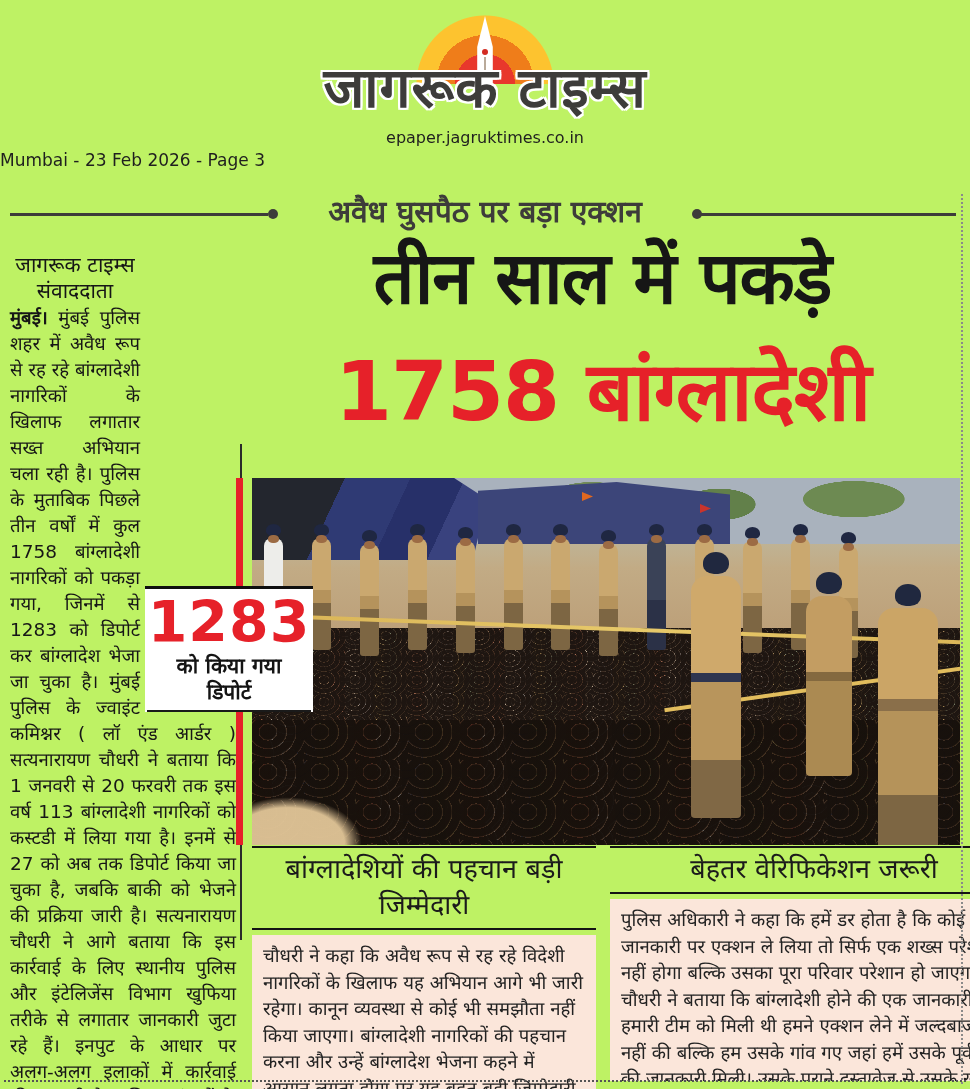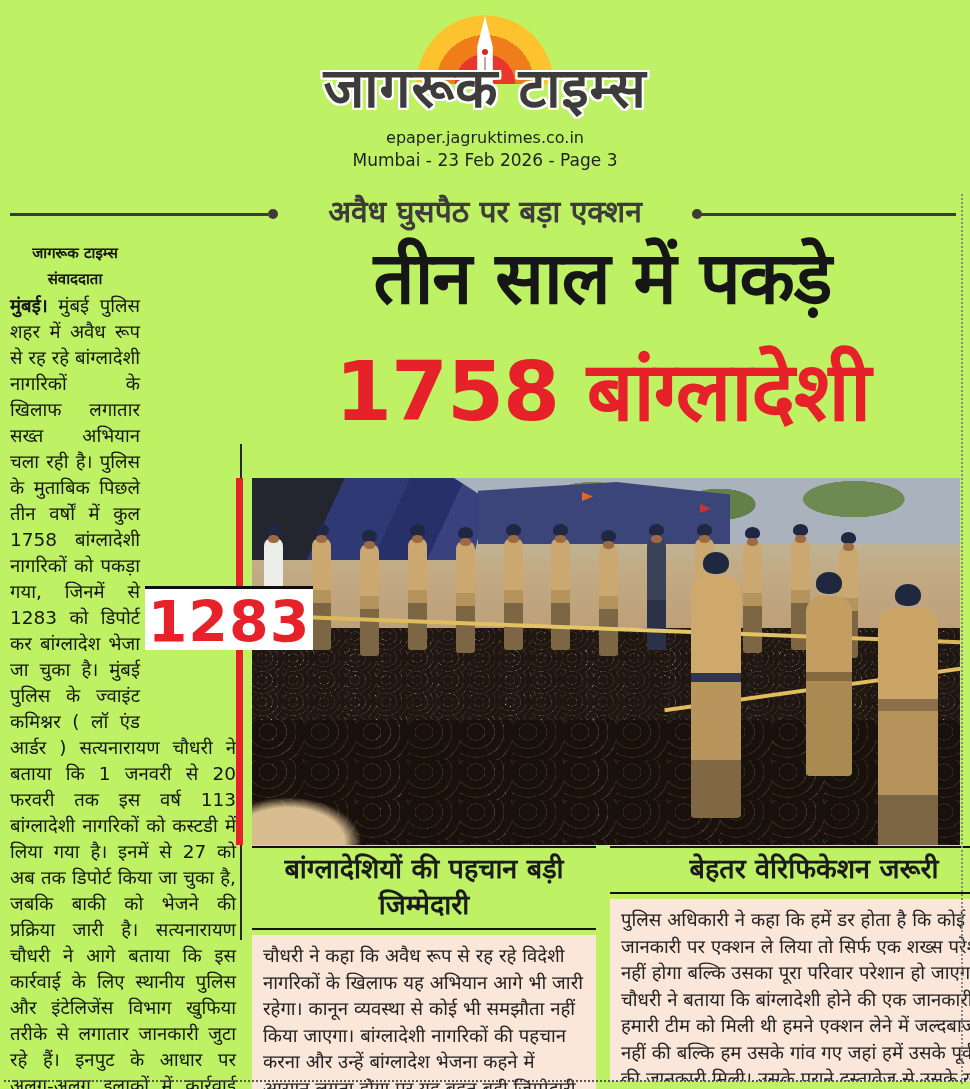--- a/index.html
+++ b/index.html
@@ -27,21 +27,21 @@
     filter:drop-shadow(0 0 1px #777);
   }
   .nib::after{content:"";position:absolute;left:50%;top:33px;width:6px;height:6px;margin-left:-3px;border-radius:50%;background:#d32b22;}
   .nib::before{content:"";position:absolute;left:50%;top:41px;width:2px;height:16px;margin-left:-1px;background:#b9aa9a;}
   .logo-text{
     position:absolute;top:52px;left:0;width:100%;text-align:center;z-index:3;
     font-size:55px;line-height:60px;font-weight:800;color:var(--gray-ink);letter-spacing:1px;
     text-shadow:-2px 0 #fff,2px 0 #fff,0 -2px #fff,0 2px #fff,-2px -2px #fff,2px 2px #fff,-2px 2px #fff,2px -2px #fff;
   }
   .site{position:absolute;top:128px;left:0;width:100%;text-align:center;font-size:16px;color:#1f1f1f;}
-  .dateline{position:absolute;top:150px;left:0;width:100%;text-align:center;font-size:17px;color:#1f1f1f;}
+  .dateline{position:absolute;top:150px;left:0;width:100%;font-size:17px;color:#1f1f1f;}
   
   .kicker{
     position:absolute;top:192px;left:240px;width:490px;text-align:center;margin:0;
     font-size:30px;line-height:40px;font-weight:800;color:var(--gray-ink);
   }
   .kline{position:absolute;top:213px;height:0;border-top:3px solid var(--gray-ink);}
   .kline.left{left:10px;width:258px;}
   .kline.right{left:700px;width:256px;}
   .kdot{position:absolute;top:209px;width:10px;height:10px;border-radius:50%;background:var(--gray-ink);}
   .kdot.left{left:268px;}
@@ -53,21 +53,21 @@
   }
   .hl2{
     position:absolute;top:336px;left:245px;width:715px;margin:0;text-align:center;
     font-size:82px;line-height:112px;font-weight:700;color:var(--red);letter-spacing:-1px;
   }
   
   .col{
     position:absolute;top:240px;left:10px;width:226px;
     font-size:18.5px;line-height:26px;text-align:justify;color:#161616;
   }
-  .col .byline{margin:0 0 1px;text-align:center;font-weight:700;font-size:15px;}
+  .col .byline{margin:12px 0 1px;text-align:center;font-weight:400;font-size:21px;}
   .col p{margin:0;}
   .callout-spacer{float:right;width:96px;height:138px;margin-top:342px;}
   
   .vline-thin{position:absolute;left:240px;top:444px;width:2px;height:496px;background:#2a2a2a;}
   .redbar{position:absolute;left:236px;top:478px;width:7px;height:367px;background:var(--red);z-index:2;}
   
   .callout{
     position:absolute;left:145px;top:586px;width:164px;z-index:6;background:#fff;
     border-top:3px solid #0f0f0f;text-align:center;padding:5px 2px 0;
   }
@@ -134,21 +134,21 @@
   .officer-fg{position:absolute;border-radius:16px 16px 4px 4px;z-index:3;}
   .officer-fg::before{content:"";position:absolute;top:-24px;left:50%;width:26px;height:22px;margin-left:-13px;border-radius:50% 50% 42% 42%;background:#20283f;}
   .officer-fg.o1{right:22px;top:130px;width:60px;height:240px;background:linear-gradient(180deg,#cba566 0 38%,#8a6f4a 38% 43%,#b5935a 43% 78%,#7d6643 78%);}
   .officer-fg.o2{right:108px;top:118px;width:46px;height:180px;background:linear-gradient(180deg,#c39d62 0 42%,#84693f 42% 47%,#ab8a52 47%);}
   .officer-fg.o3{left:62%;top:98px;width:50px;height:242px;background:linear-gradient(180deg,#cfa96b 0 40%,#2e3550 40% 44%,#b8955c 44% 76%,#806845 76%);}
   
   .sa{position:absolute;top:846px;}
   .sa.left{left:252px;width:344px;}
   .sa.right{left:610px;width:408px;}
   .sa .rule{border-top:2.5px solid #141414;height:0;}
-  .sa h3{margin:0;padding:3px 0 5px;text-align:center;font-size:27px;line-height:36px;font-weight:700;color:#1b1b1b;}
+  .sa h3{margin:0;padding:3px 0 5px;text-align:center;font-size:27px;line-height:36px;font-weight:400;color:#1b1b1b;}
   .sa .pink-body{
     margin-top:5px;background:var(--pink);padding:8px 11px;height:166px;overflow:hidden;
     font-size:18.5px;line-height:26.5px;color:#222;text-align:left;
   }
   
   .dotted-bottom{position:absolute;left:4px;right:4px;top:1080px;border-top:2px dotted #555;}
   .dotted-right{position:absolute;left:961px;top:194px;height:890px;border-left:2px dotted #8a8a8a;}
 </style>
 </head>
 <body>
@@ -208,20 +208,21 @@
     <div class="rope2"></div>
     <div class="crowd"></div>
     <div class="crowd-front"></div>
     <div class="officer-fg o1"></div>
     <div class="officer-fg o2"></div>
     <div class="officer-fg o3"></div>
   </figure>
 
   <div class="callout">
     <div class="co-num">1283</div>
+    <div class="co-cap">को किया गया डिपोर्ट</div>
   </div>
 
   <section class="sa left">
     <div class="rule"></div>
     <h3>बांग्लादेशियों की पहचान बड़ी जिम्मेदारी</h3>
     <div class="rule"></div>
     <div class="pink-body">चौधरी ने कहा कि अवैध रूप से रह रहे विदेशी नागरिकों के खिलाफ यह अभियान आगे भी जारी रहेगा। कानून व्यवस्था से कोई भी समझौता नहीं किया जाएगा। बांग्लादेशी नागरिकों की पहचान करना और उन्हें बांग्लादेश भेजना कहने में आसान लगता होगा पर यह बहुत बड़ी जिम्मेदारी है। हमें बांग्लादेशियों के होने के इनपुट्स मिलते हैं हम उन इनपुट्स को वेरिफाई करते हैं और पूरी तरह से आश्वस्त होने के बाद ही अगला कदम उठाते हैं।</div>
   </section>
 
   <section class="sa right">

